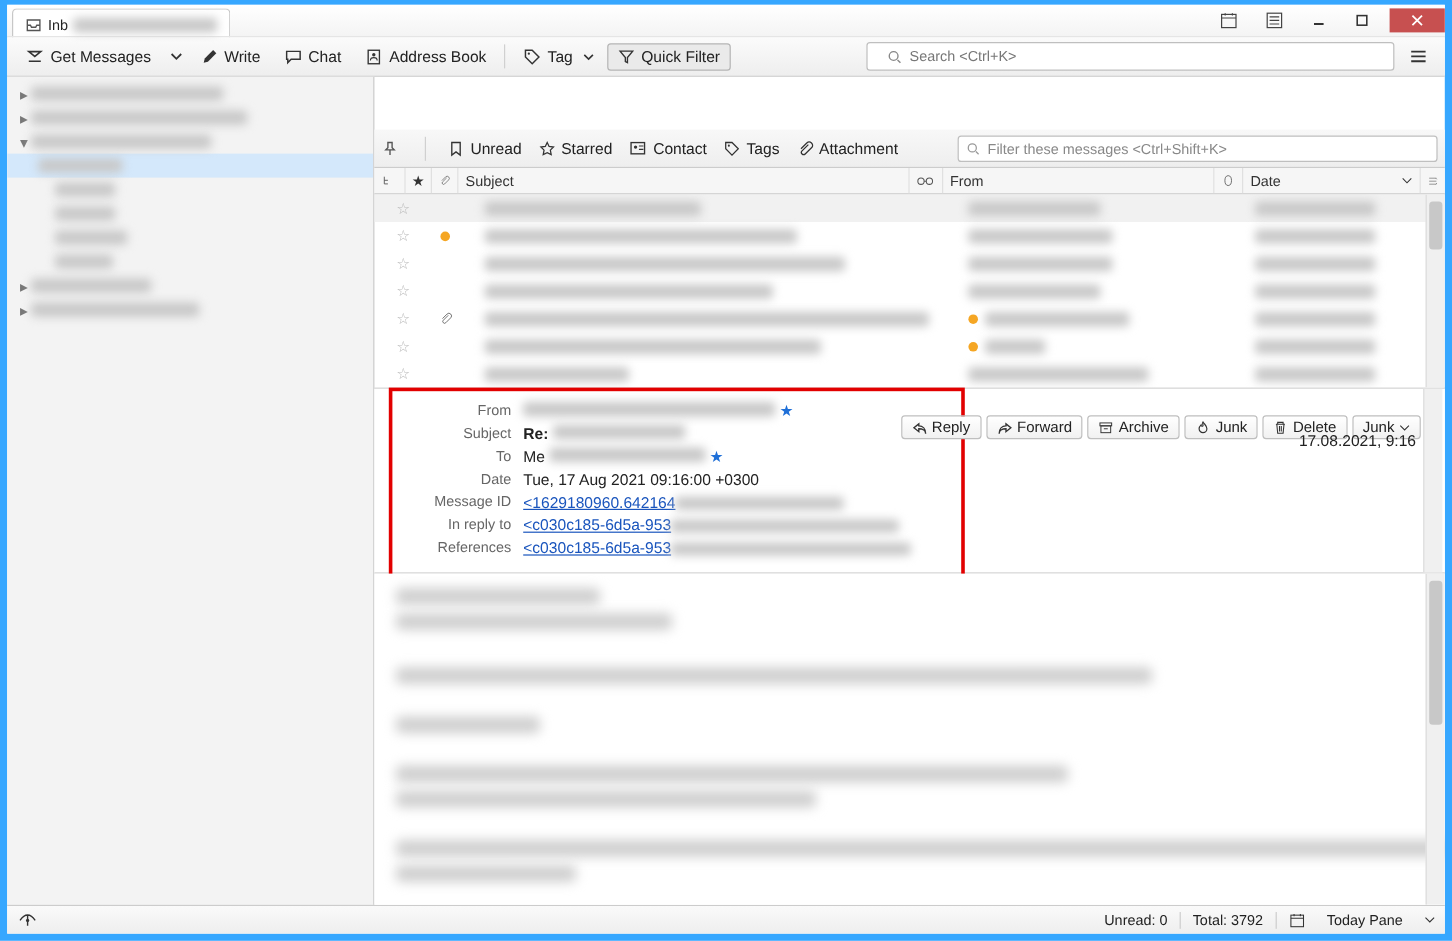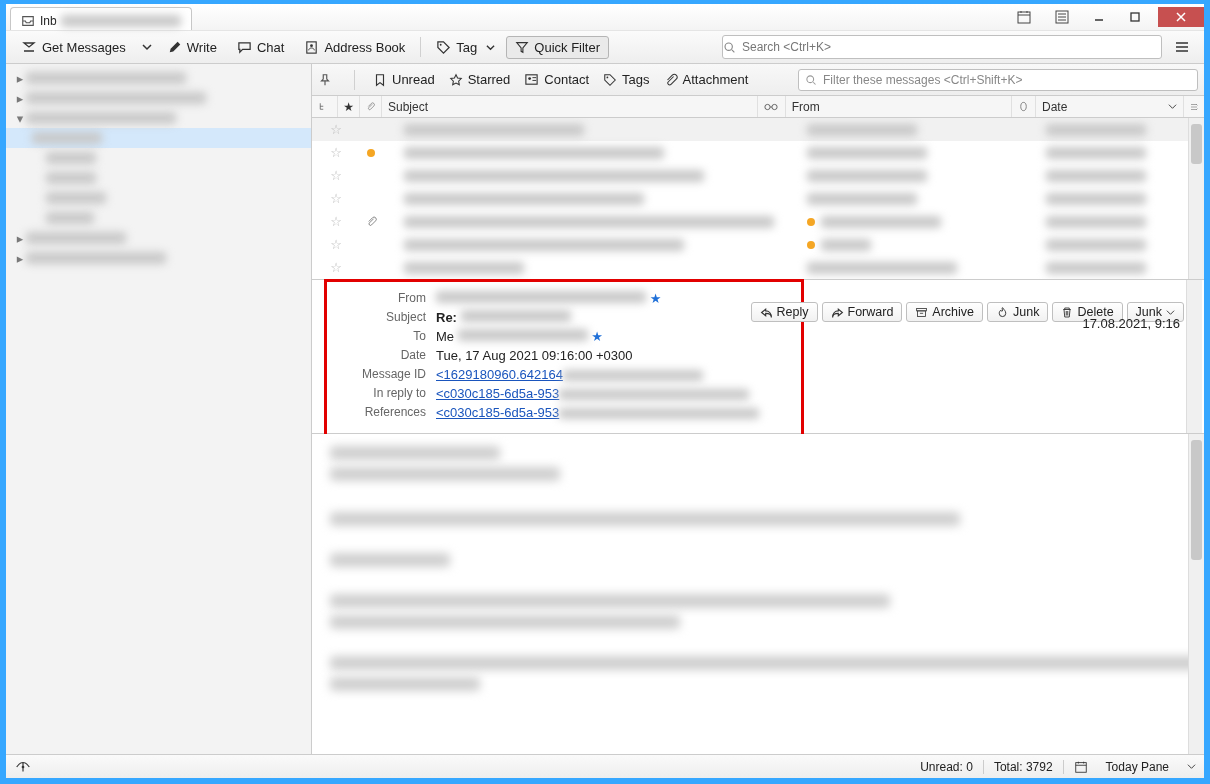--- a/index.html
+++ b/index.html
@@ -12,31 +12,31 @@
   .titlebar .spacer { flex: 1; }
   .wbtn-group { display: flex; align-items: center; gap: 10px; padding-right: 0; }
   .wbtn { width: 28px; height: 22px; display: flex; align-items: center; justify-content: center; color: #444; }
   .wclose { width: 46px; height: 20px; background: #c75050; display: flex; align-items: center; justify-content: center; color: #fff; }
   .wminmax { width: 26px; height: 20px; display:flex; align-items:center; justify-content:center; color:#333; }
   .toolbar { height: 34px; background: linear-gradient(#fbfbfb,#eee); border-top: 1px solid #e5e5e5; border-bottom: 1px solid #ccc; display: flex; align-items: center; padding: 0 6px; gap: 2px; font-size: 13px; }
   .tbtn { display: flex; align-items: center; gap: 5px; padding: 3px 8px; border: 1px solid transparent; border-radius: 3px; cursor: default; color: #222; }
   .tbtn.active { background: #eaeaea; border: 1px solid #b5b5b5; }
   .tbtn .caret { margin-left: 4px; }
   .vsep { width: 1px; height: 20px; background: #d0d0d0; margin: 0 4px; }
-  .searchbox { margin-left: auto; width: 440px; height: 24px; border: 1px solid #bfbfbf; border-radius: 3px; background: #fff; display: flex; align-items: center; padding: 0 0; gap: 6px; color: #777; font-size: 12px; }
+  .searchbox { margin-left: auto; width: 440px; height: 24px; border: 1px solid #bfbfbf; border-radius: 3px; background: #fff; display: flex; align-items: center; padding: 0 16px; gap: 6px; color: #777; font-size: 12px; }
   .menu-icon { margin: 0 8px 0 10px; cursor:default; }
   .main { flex: 1; display: flex; min-height: 0; }
   .sidebar { width: 306px; border-right: 1px solid #ccc; background: #f3f3f3; padding-top: 4px; overflow: hidden; }
   .account { display: flex; align-items: center; padding: 2px 8px; font-size: 13px; color: #333; height: 20px; }
   .account .twist { width: 12px; display: inline-flex; justify-content:center; color: #777; }
   .blur { filter: blur(4px); background: #c8c8c8; border-radius: 3px; display:inline-block; }
   .folder { display: flex; align-items: center; padding: 2px 8px 2px 26px; font-size: 13px; color: #333; height: 20px; }
   .folder.sel { background: #d4e8fb; }
   .right { flex: 1; display: flex; flex-direction: column; min-width: 0; }
-  .filterbar { height: 32px; border-bottom: 1px solid #ccc; background: linear-gradient(#f8f8f8,#eee); display:flex; align-items:center; padding: 0 6px; gap: 14px; font-size: 13px; }
+  .filterbar { height: 32px; border-bottom: 1px solid #ccc; background: linear-gradient(#f8f8f8,#eee); display:flex; align-items:center; padding: 0 6px; gap: 14px; font-size: 13px; margin-top: 44px; }
   .filterbar .pin { margin-right: 4px; color:#555; }
   .fitem { display:flex; align-items:center; gap:5px; color:#222; }
   .filter-input { margin-left:auto; width: 400px; height: 22px; border: 1px solid #bfbfbf; border-radius: 3px; background:#fff; display:flex; align-items:center; padding: 0 6px; color:#888; font-size:12px; gap:6px; }
   .headerrow { height: 22px; border-bottom: 1px solid #ccc; display:flex; align-items:center; font-size: 12px; background:#f6f6f6; }
   .col { border-right: 1px solid #e0e0e0; height:100%; display:flex; align-items:center; padding: 0 6px; color:#333; }
   .col.thread { width: 26px; }
   .col.star { width: 22px; justify-content:center; }
   .col.att { width: 22px; justify-content:center; }
   .col.subj { flex: 1.7; min-width: 0; }
   .col.read { width: 28px; justify-content:center; }

